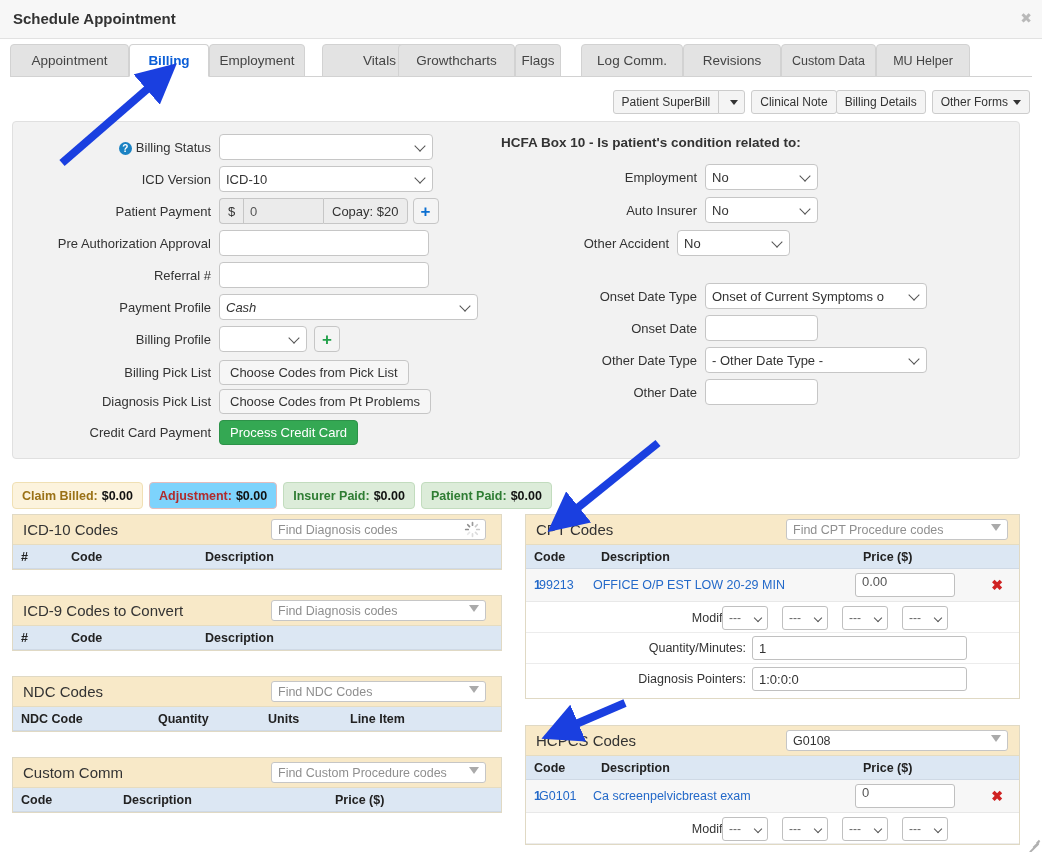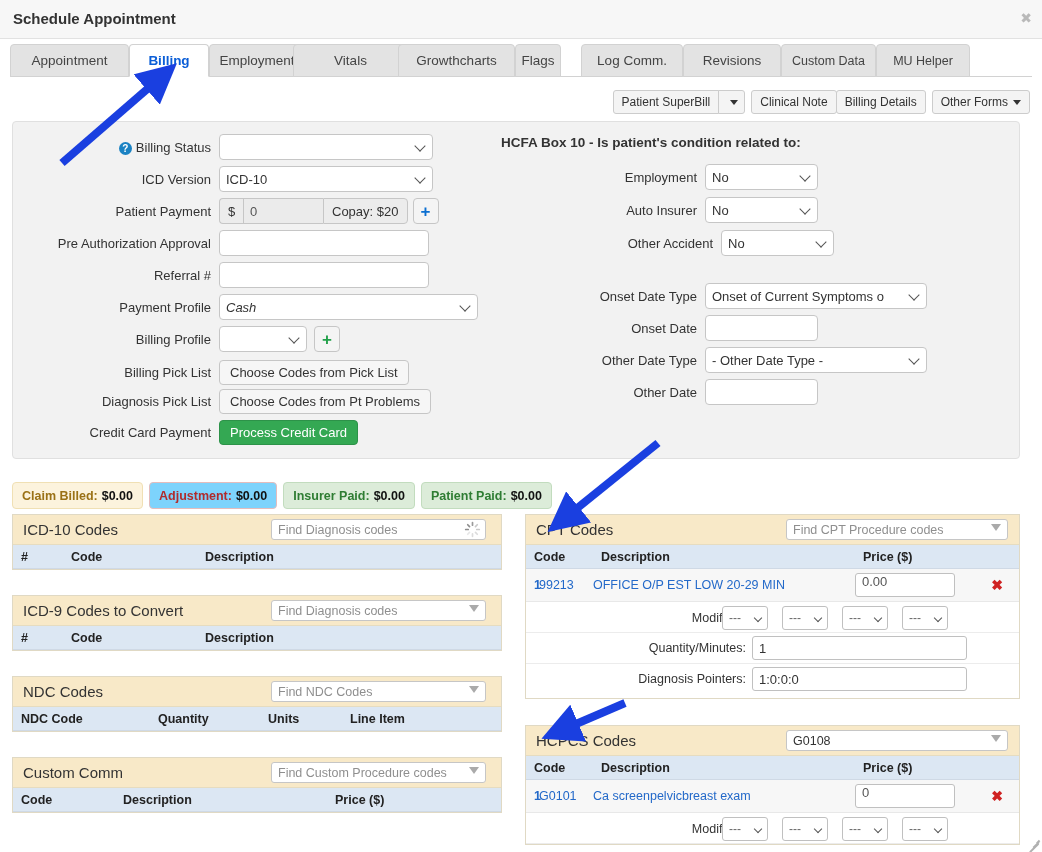--- a/index.html
+++ b/index.html
@@ -185,21 +185,21 @@
 
   <div class="titlebar">
     <div class="title">Schedule Appointment</div>
     <div class="closex">✖</div>
   </div>
 
   <div class="tabstrip">
     <div class="tab" style="left:0px;width:119px;">Appointment</div>
     <div class="tab active" style="left:119px;width:80px;">Billing</div>
     <div class="tab" style="left:199px;width:96px;">Employment</div>
-    <div class="tab" style="left:283px;width:115px;">Vitals</div>
+    <div class="tab" style="left:312px;width:115px;">Vitals</div>
     <div class="tab" style="left:388px;width:117px;">Growthcharts</div>
     <div class="tab" style="left:505px;width:46px;">Flags</div>
     <div class="tab" style="left:571px;width:102px;">Log Comm.</div>
     <div class="tab" style="left:673px;width:98px;">Revisions</div>
     <div class="tab small" style="left:771px;width:95px;">Custom Data</div>
     <div class="tab small" style="left:866px;width:94px;">MU Helper</div>
   </div>
 
   <div class="formbtns">
     <div class="fbtn grp-l">Patient SuperBill</div>
@@ -275,21 +275,21 @@
     <div class="hcfatitle" style="left:488px;top:13px;">HCFA Box 10 - Is patient's condition related to:</div>
 
     <div class="frow" style="left:500px;top:43px;">
       <span class="flabel" style="width:184px;">Employment</span>
       <div class="ctl sel" style="margin-left:8px;width:113px;">No</div>
     </div>
     <div class="frow" style="left:500px;top:76px;">
       <span class="flabel" style="width:184px;">Auto Insurer</span>
       <div class="ctl sel" style="margin-left:8px;width:113px;">No</div>
     </div>
-    <div class="frow" style="left:516px;top:109px;">
+    <div class="frow" style="left:472px;top:109px;">
       <span class="flabel" style="width:184px;">Other Accident</span>
       <div class="ctl sel" style="margin-left:8px;width:113px;">No</div>
     </div>
 
     <div class="frow" style="left:500px;top:162px;">
       <span class="flabel" style="width:184px;">Onset Date Type</span>
       <div class="ctl sel" style="margin-left:8px;width:222px;overflow:hidden;white-space:nowrap;">Onset of Current Symptoms o</div>
     </div>
     <div class="frow" style="left:500px;top:194px;">
       <span class="flabel" style="width:184px;">Onset Date</span>

